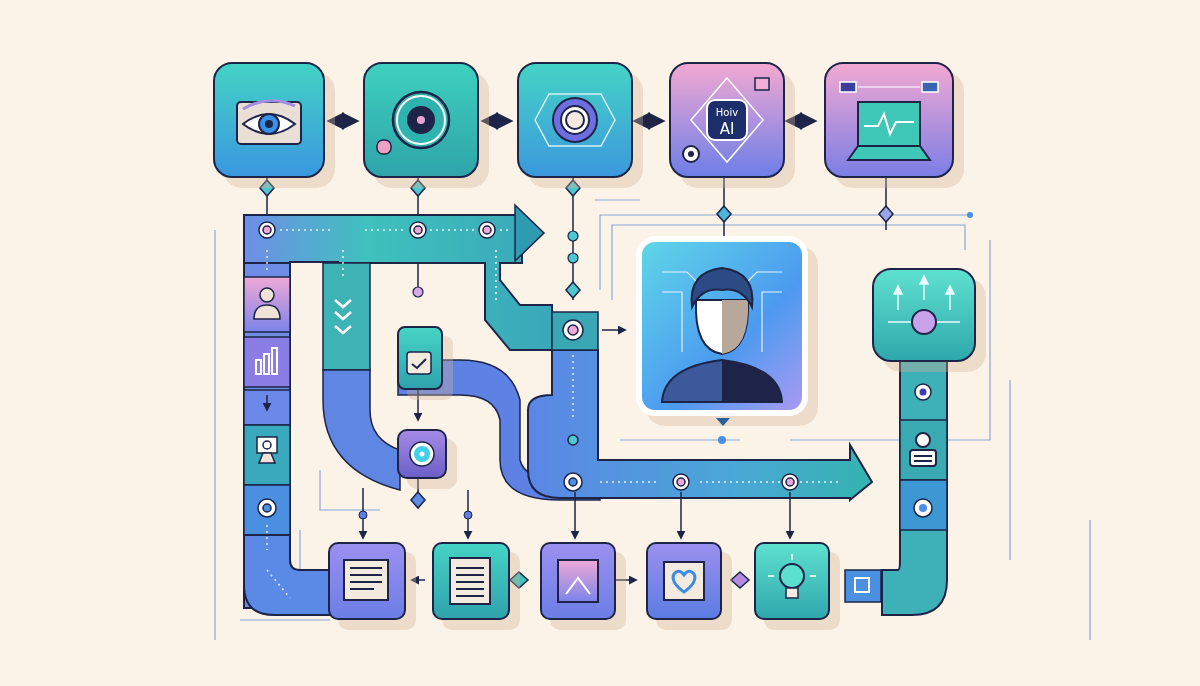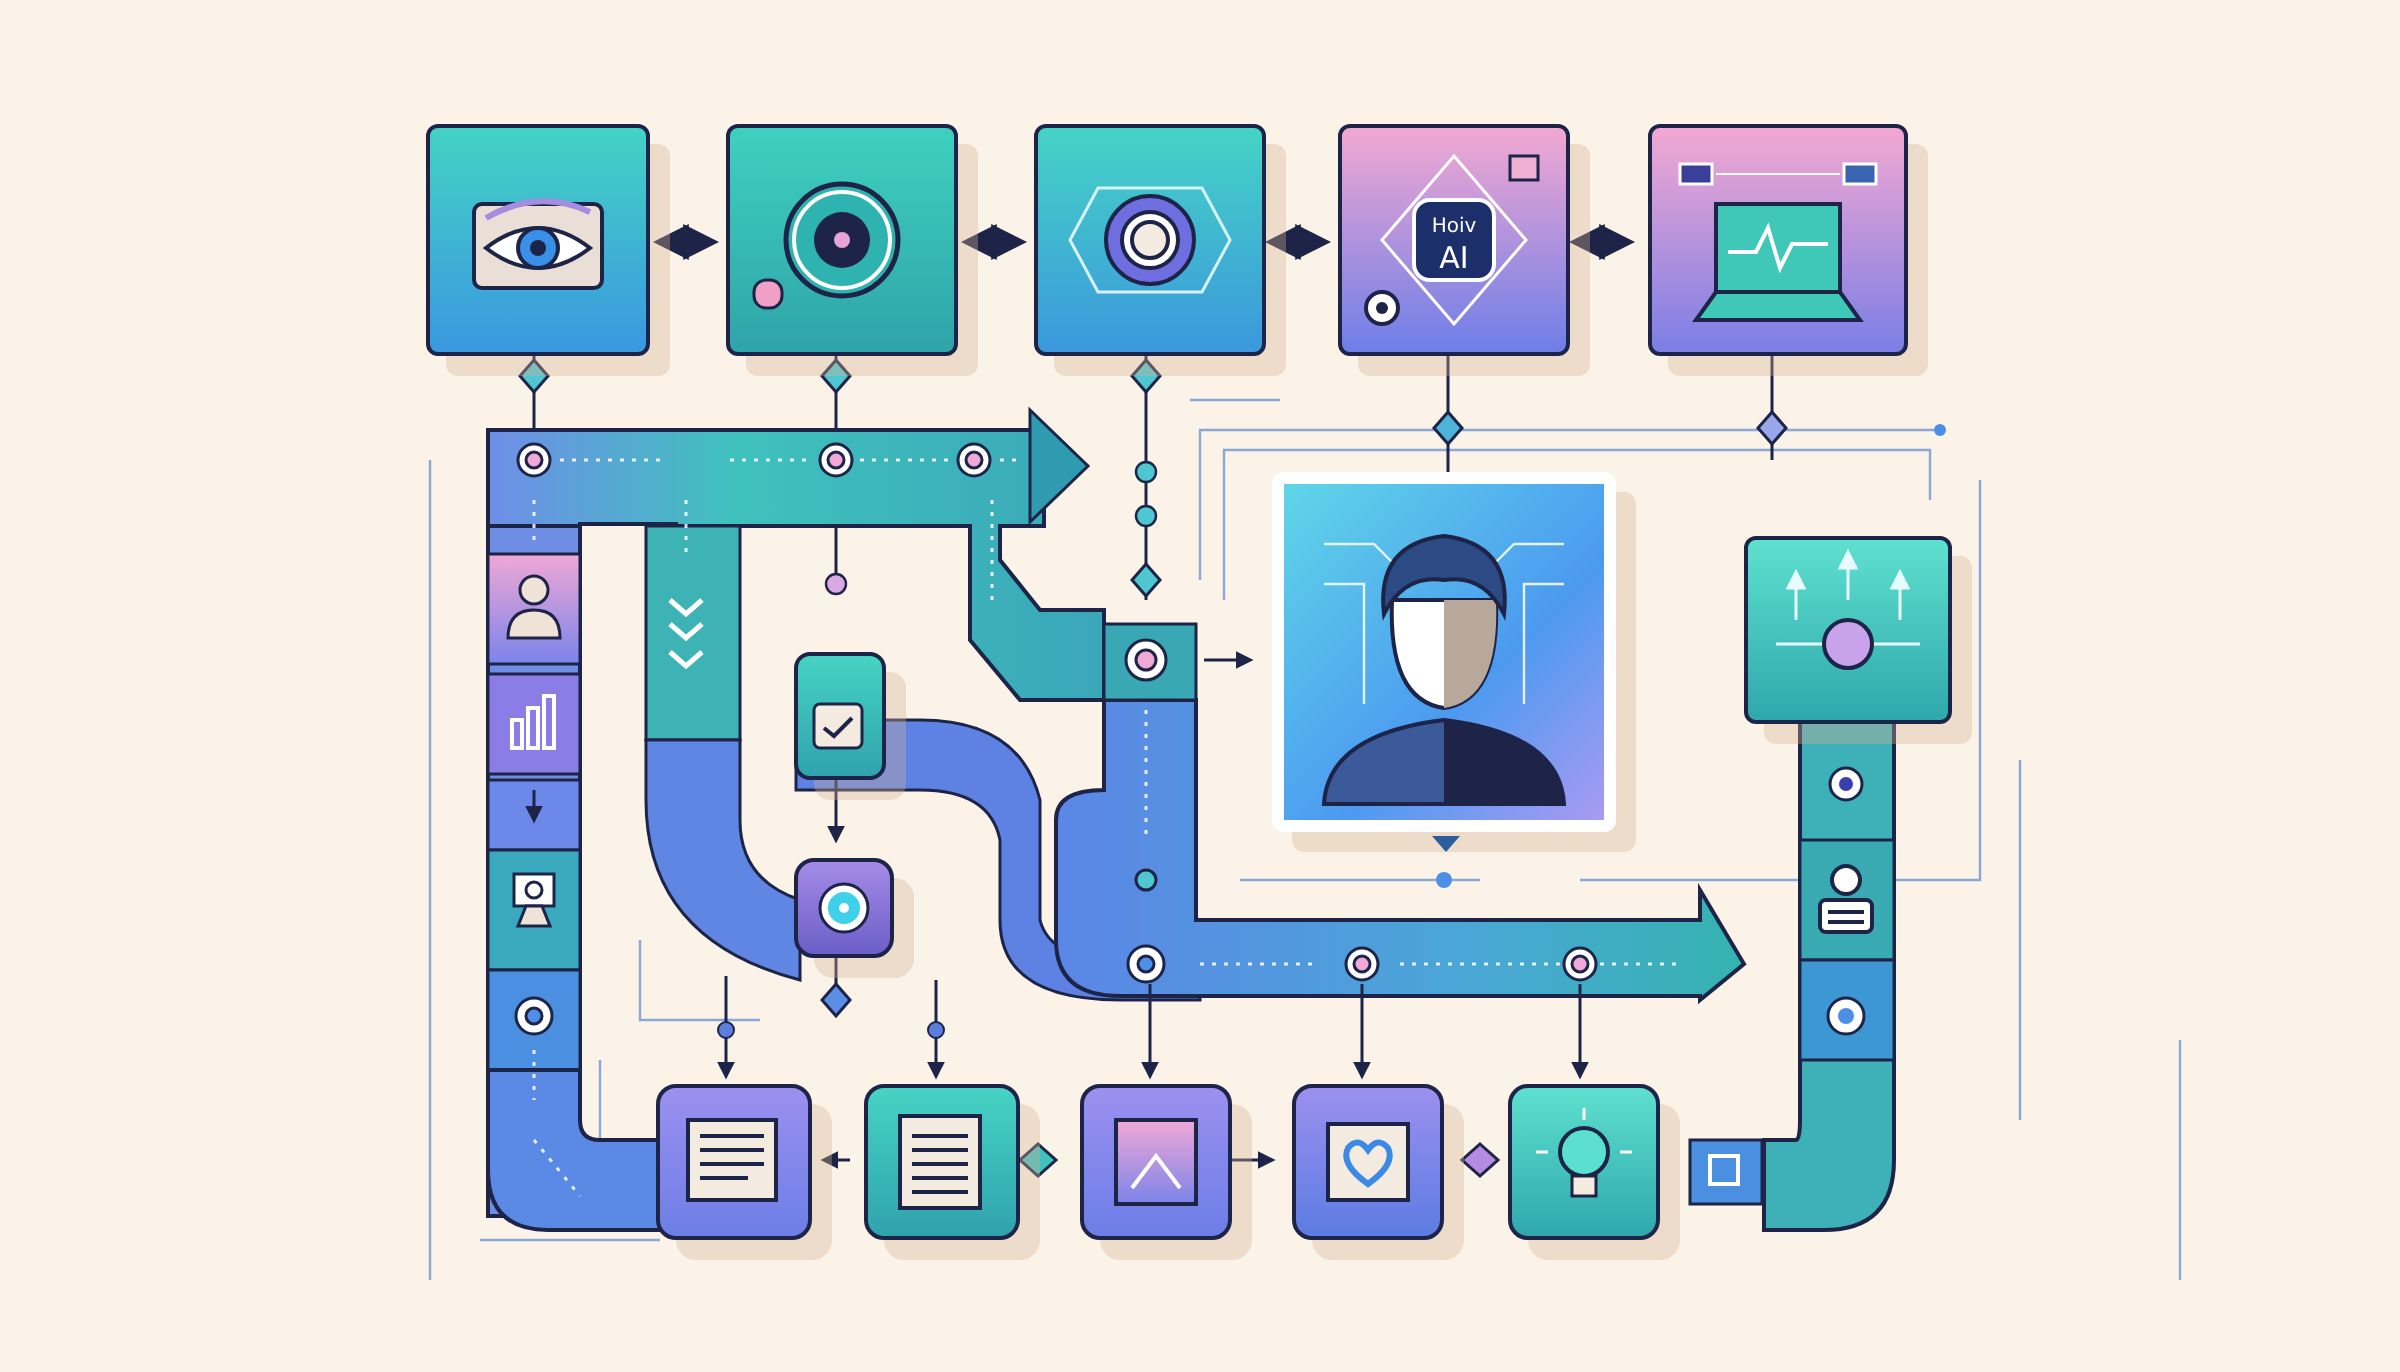--- a/index.html
+++ b/index.html
@@ -1,19 +1,19 @@
 <!DOCTYPE html>
 <html><head>
 <meta charset="utf-8">
 <style>
   html,body{margin:0;padding:0;}
   body{width:1200px;height:686px;background:#fbf3e8;font-family:"DejaVu Sans",sans-serif;overflow:hidden;position:relative;}
   .abs{position:absolute;}
   svg.canvas{position:absolute;left:0;top:0;}
-  .tile{position:absolute;border:2px solid #1d2447;border-radius:6px;box-shadow:10px 10px 0 rgba(214,178,150,.35);}
+  .tile{position:absolute;border:2px solid #1d2447;border-radius:19px;box-shadow:10px 10px 0 rgba(214,178,150,.35);}
   .ailabel{font-family:"DejaVu Sans",sans-serif;fill:#fff;}
 </style>
 </head>
 <body>
 
 <svg class="canvas" width="1200" height="686" viewBox="0 0 1200 686">
   <defs>
     <linearGradient id="gTeal" x1="0" y1="0" x2="0" y2="1">
       <stop offset="0" stop-color="#46d3c4"></stop>
         <stop offset="1" stop-color="#3b9fd8"></stop>

